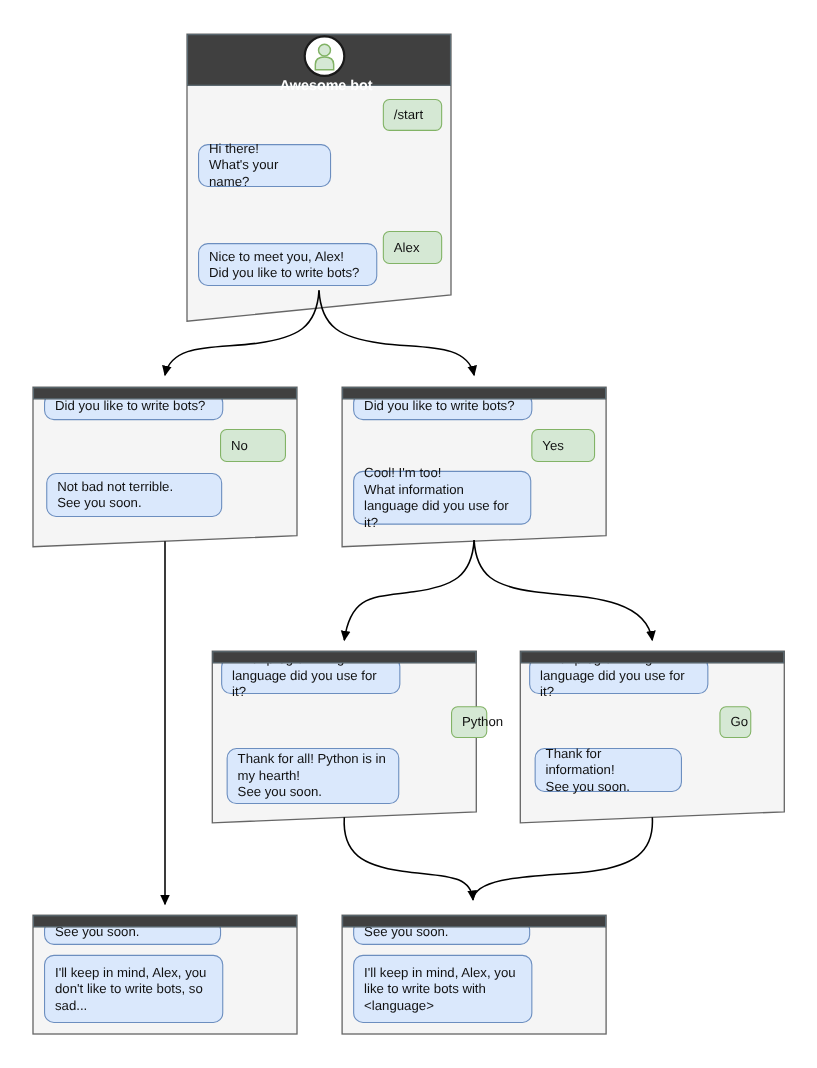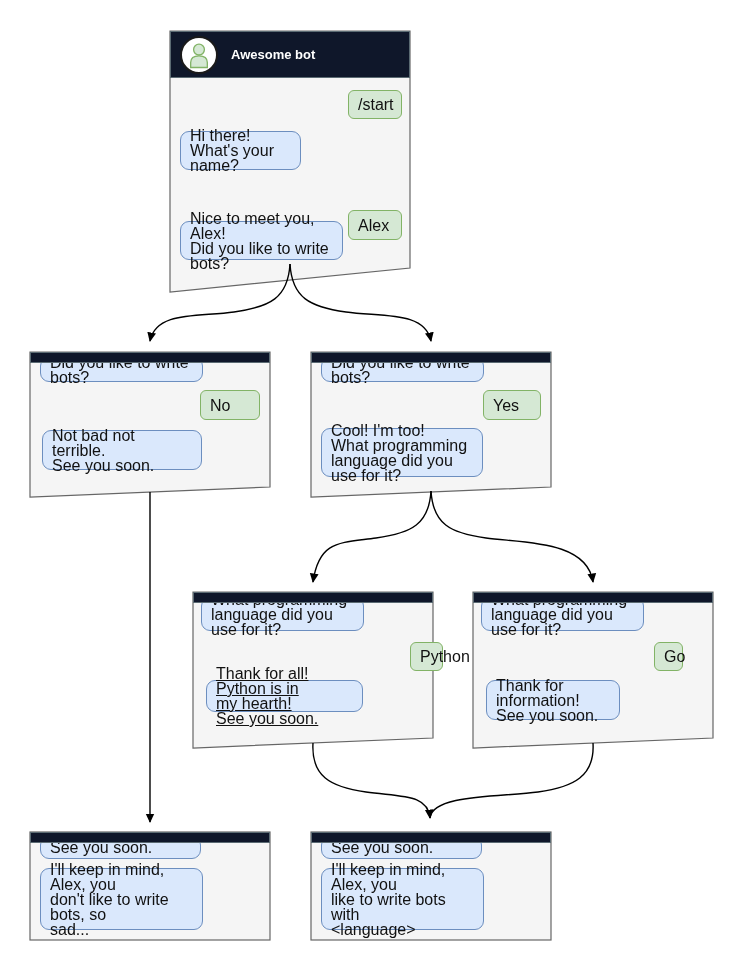--- a/index.html
+++ b/index.html
@@ -5,28 +5,28 @@
   html,body { margin:0; padding:0; background:#ffffff; }
   .canvas {
     position:relative; width:743px; height:971px;
     font-family:"Liberation Sans", sans-serif; background:#ffffff;
     overflow:hidden;
   }
   .layer { position:absolute; left:0; top:0; z-index:1; }
   .bubble {
     position:absolute; box-sizing:border-box; z-index:2;
     display:flex; align-items:center;
-    font-size:16px; line-height:15px; color:#111;
+    font-size:12px; line-height:15px; color:#111;
     white-space:pre-line; padding:2px 9px;
   }
   .bubble.bot  { background:#DAE8FC; border:1px solid #6C8EBF; border-radius:9px; }
   .bubble.user { background:#D5E8D4; border:1px solid #82B366; border-radius:6px; }
   .bar {
     position:absolute; box-sizing:border-box; z-index:3;
-    background:#0f172a; border:1px solid #5b6b73;
+    background:#404040; border:1px solid #5b6b73;flex-direction:column;
   }
   .bar.main { display:flex; align-items:center; }
   .avatar {
     width:38px; height:38px; box-sizing:border-box; border-radius:50%;
     background:#ffffff; border:2px solid #1a1a1a; margin-left:9px;
     display:flex; align-items:center; justify-content:center; flex:none;
   }
   .title { color:#ffffff; font-weight:bold; font-size:13px; margin-left:13px; }
 </style>
 </head>
@@ -80,28 +80,28 @@
   <div class="bar" style="left:30px; top:352px; width:240px; height:11px;"></div>
   <div class="bubble bot" style="left:40px;  top:357px; width:163px; height:25px;">Did you like to write bots?</div>
   <div class="bubble user" style="left:200px; top:390px; width:60px;  height:30px;">No</div>
   <div class="bubble bot" style="left:42px;  top:430px; width:160px; height:40px;">Not bad not terrible.
 See you soon.</div>
 
   <div class="bar" style="left:311px; top:352px; width:240px; height:11px;"></div>
   <div class="bubble bot" style="left:321px; top:357px; width:163px; height:25px;">Did you like to write bots?</div>
   <div class="bubble user" style="left:483px; top:390px; width:58px;  height:30px;text-align:right;">Yes</div>
   <div class="bubble bot" style="left:321px; top:428px; width:162px; height:49px;">Cool! I'm too!
-What programming
+What information
 language did you use for it?</div>
 
   <div class="bar" style="left:193px; top:592px; width:240px; height:11px;"></div>
   <div class="bubble bot" style="left:201px; top:597px; width:163px; height:34px;">What programming
 language did you use for it?</div>
   <div class="bubble user" style="left:374px; top:642px; width:33px;  height:29px;margin-left:36px;">Python</div>
-  <div class="bubble bot" style="left:206px; top:680px; width:157px; height:32px;text-decoration:underline;">Thank for all! Python is in
+  <div class="bubble bot" style="left:206px; top:680px; width:157px; height:51px;">Thank for all! Python is in
 my hearth!
 See you soon.</div>
 
   <div class="bar" style="left:473px; top:592px; width:240px; height:11px;"></div>
   <div class="bubble bot" style="left:481px; top:597px; width:163px; height:34px;">What programming
 language did you use for it?</div>
   <div class="bubble user" style="left:654px; top:642px; width:29px;  height:29px;">Go</div>
   <div class="bubble bot" style="left:486px; top:680px; width:134px; height:40px;">Thank for information!
 See you soon.</div>
 

